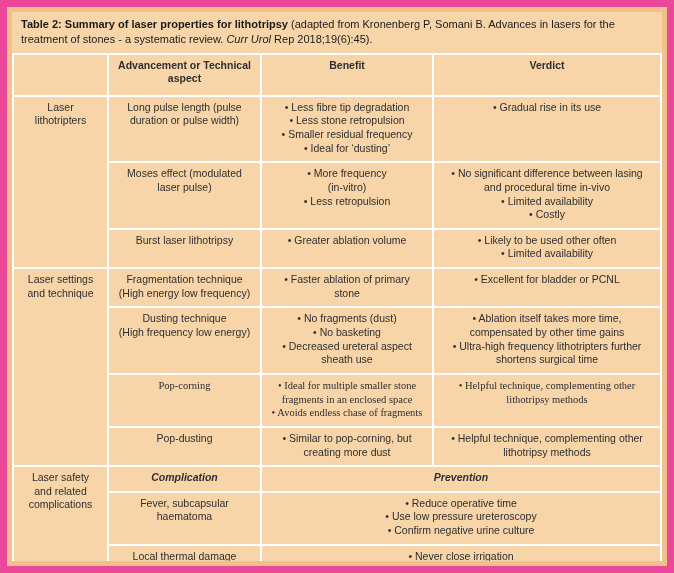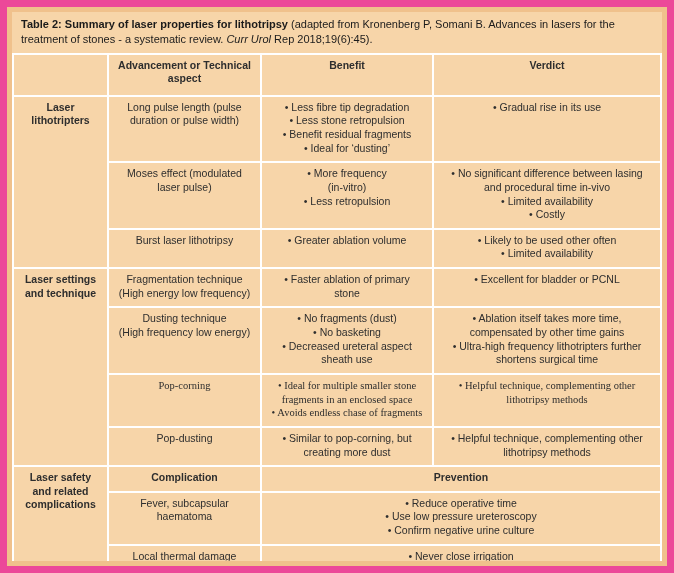--- a/index.html
+++ b/index.html
@@ -5,22 +5,22 @@
   html,body{margin:0;padding:0;background:#ffffff;}
   body{font-family:"Liberation Sans",sans-serif;color:#333;}
   .page{width:674px;height:573px;position:relative;background:#ec4899;box-sizing:border-box;padding:7px;}
   .frame{box-sizing:border-box;width:660px;height:559px;border:5px solid #f0c18c;background:#ffffff;overflow:hidden;}
   .title-band{background:#f7d5a9;padding:5px 9px 6px 9px;font-size:11px;line-height:1.35;color:#1b1b1b;}
   .title-band .t-bold{font-weight:bold;}
   .title-band .t-italic{font-style:italic;}
   table.grid{border-collapse:separate;border-spacing:2px;width:100%;background:#ffffff;table-layout:fixed;}
   table.grid td, table.grid th{background:#f7d5a9;vertical-align:top;text-align:center;padding:4px 8px 6px 8px;font-size:10.5px;line-height:1.3;color:#2e2e2e;word-wrap:break-word;}
   th.colhead{font-weight:bold;color:#1b1b1b;height:30px;}
-  td.group-cell{font-weight:bold;color:#1b1b1b;}
-  td.subhead{font-weight:bold;color:#1b1b1b;padding-top:3px;padding-bottom:3px;}
+  td.group-cell{font-weight:normal;color:#1b1b1b;}
+  td.subhead{font-weight:bold;color:#1b1b1b;padding-top:3px;padding-bottom:3px;font-style:italic;}
   td.aspect-cell{white-space:pre-line;}
   .bullet{white-space:pre-line;}
   .bullet::before{content:"\2022  ";}
 </style>
 </head>
 <body>
 
 <div class="page">
   <div class="frame">
     <div class="title-band">
@@ -41,21 +41,21 @@
           <th class="colhead">Verdict</th>
         </tr>
       </thead>
       <tbody>
           <tr style="height: 58px;">
             <td class="group-cell" rowspan="3">Laser lithotripters</td>
             <td class="aspect-cell">Long pulse length (pulse duration or pulse width)</td>
             <td>
               <div class="bullet">Less fibre tip degradation</div>
               <div class="bullet">Less stone retropulsion</div>
-              <div class="bullet">Benefit residual fragments</div>
+              <div class="bullet">Smaller residual frequency</div>
               <div class="bullet">Ideal for ‘dusting’</div>
             </td>
             <td>
               <div class="bullet">Gradual rise in its use</div>
             </td>
           </tr>
           <tr style="height: 56px;">
             <td class="aspect-cell">Moses effect (modulated laser pulse)</td>
             <td>
               <div class="bullet">More frequency

